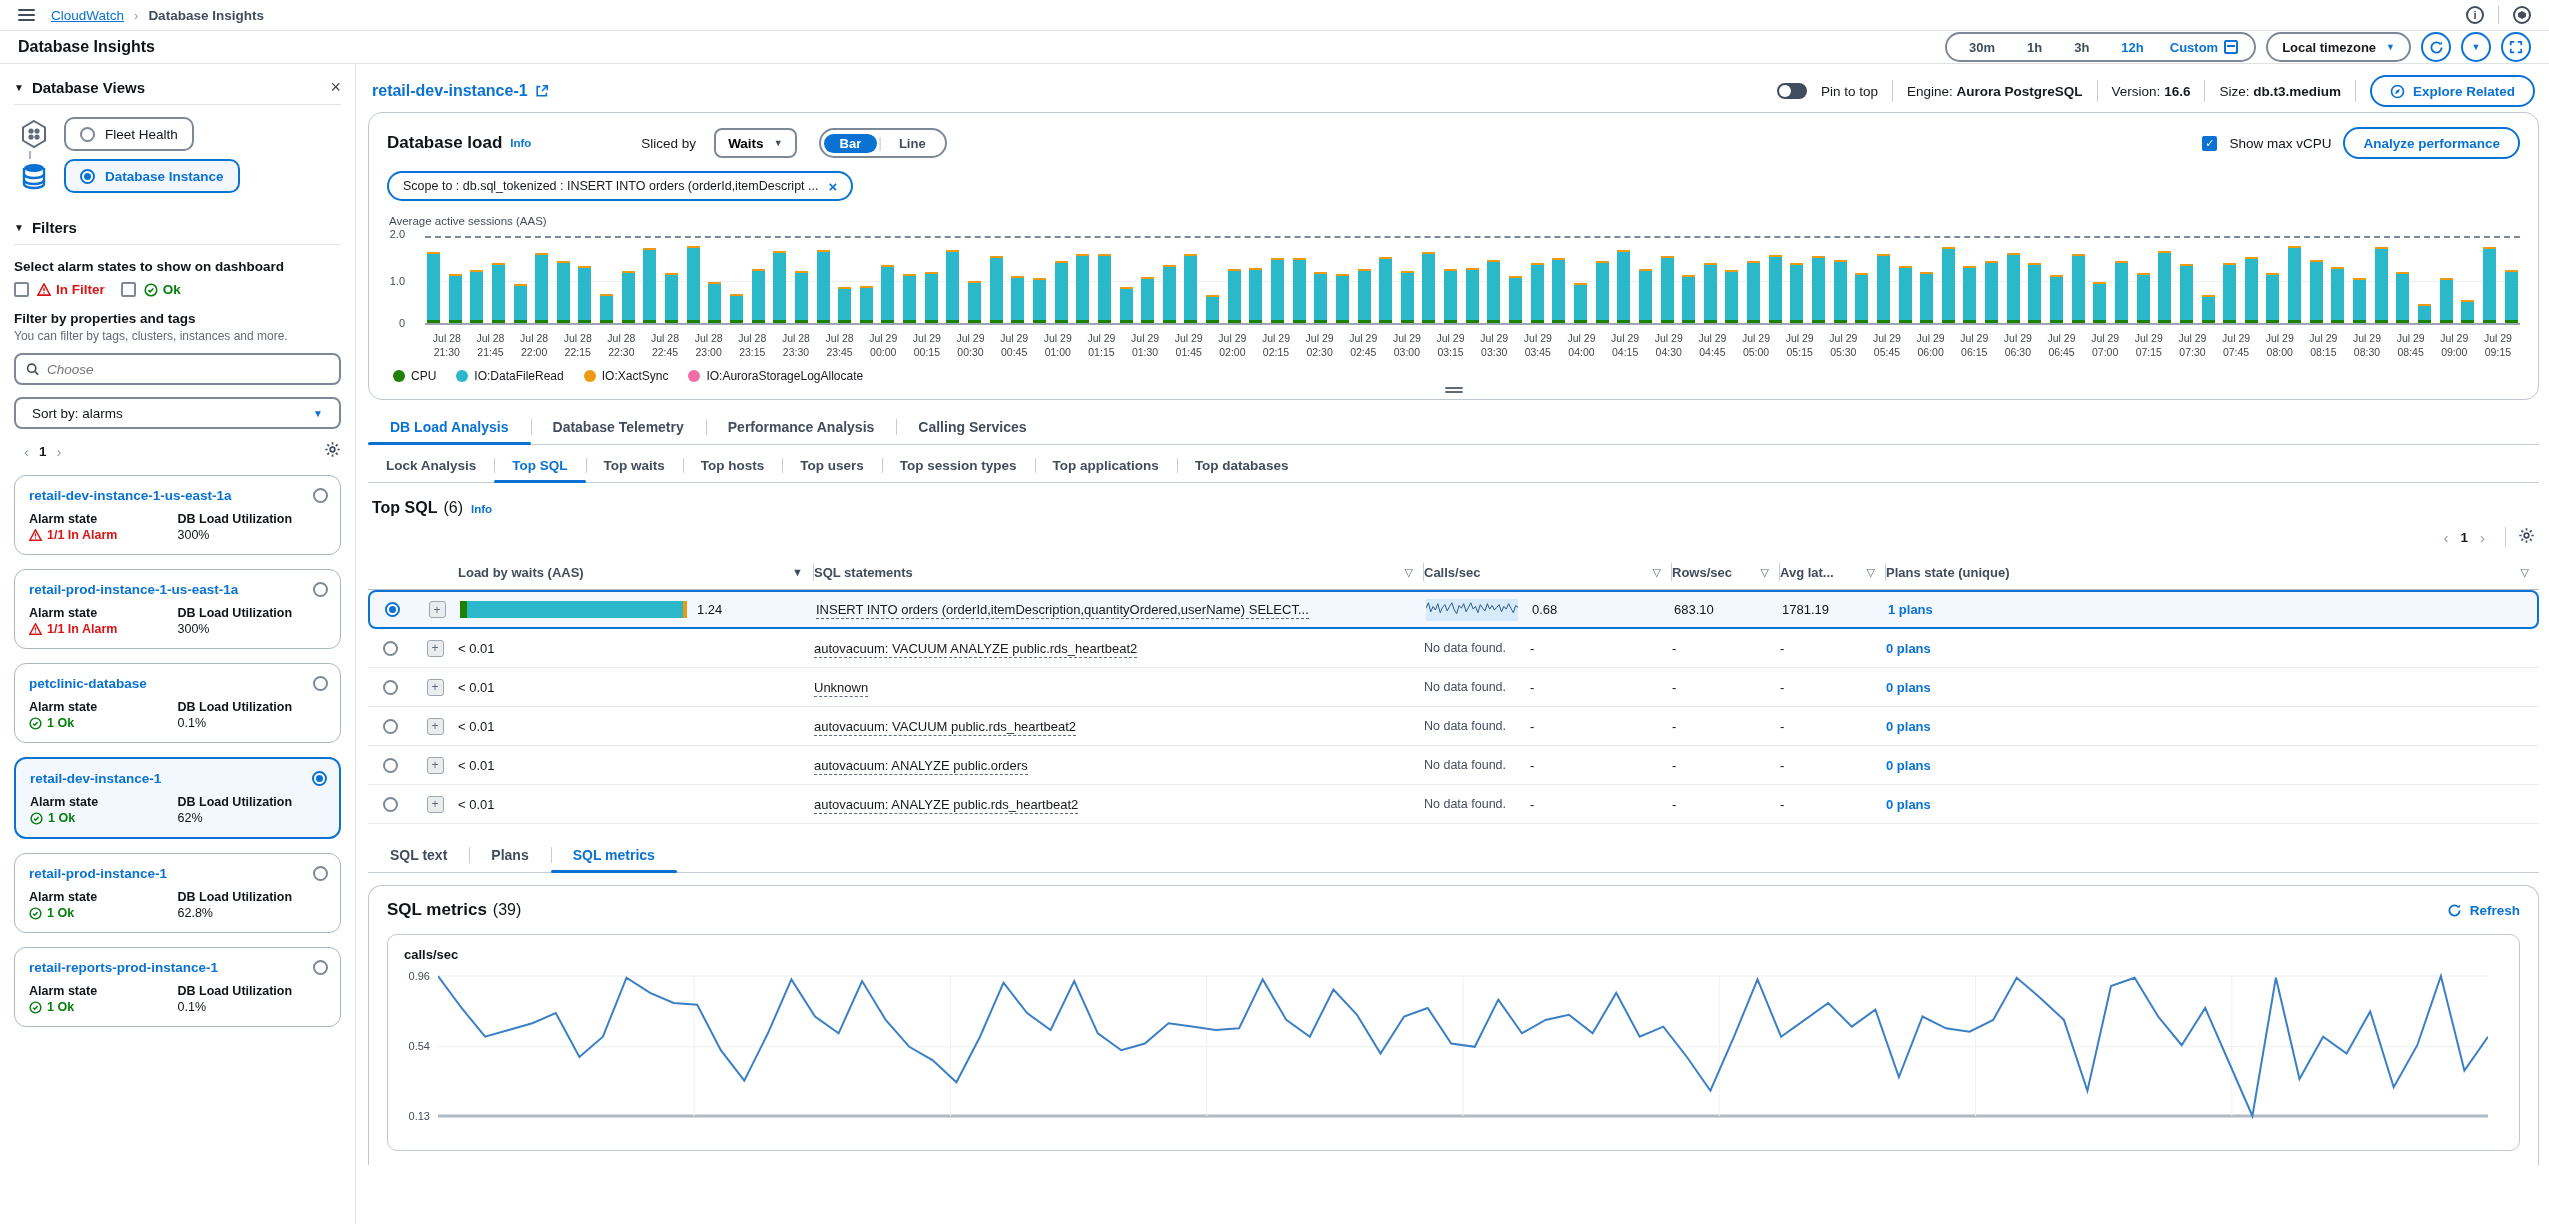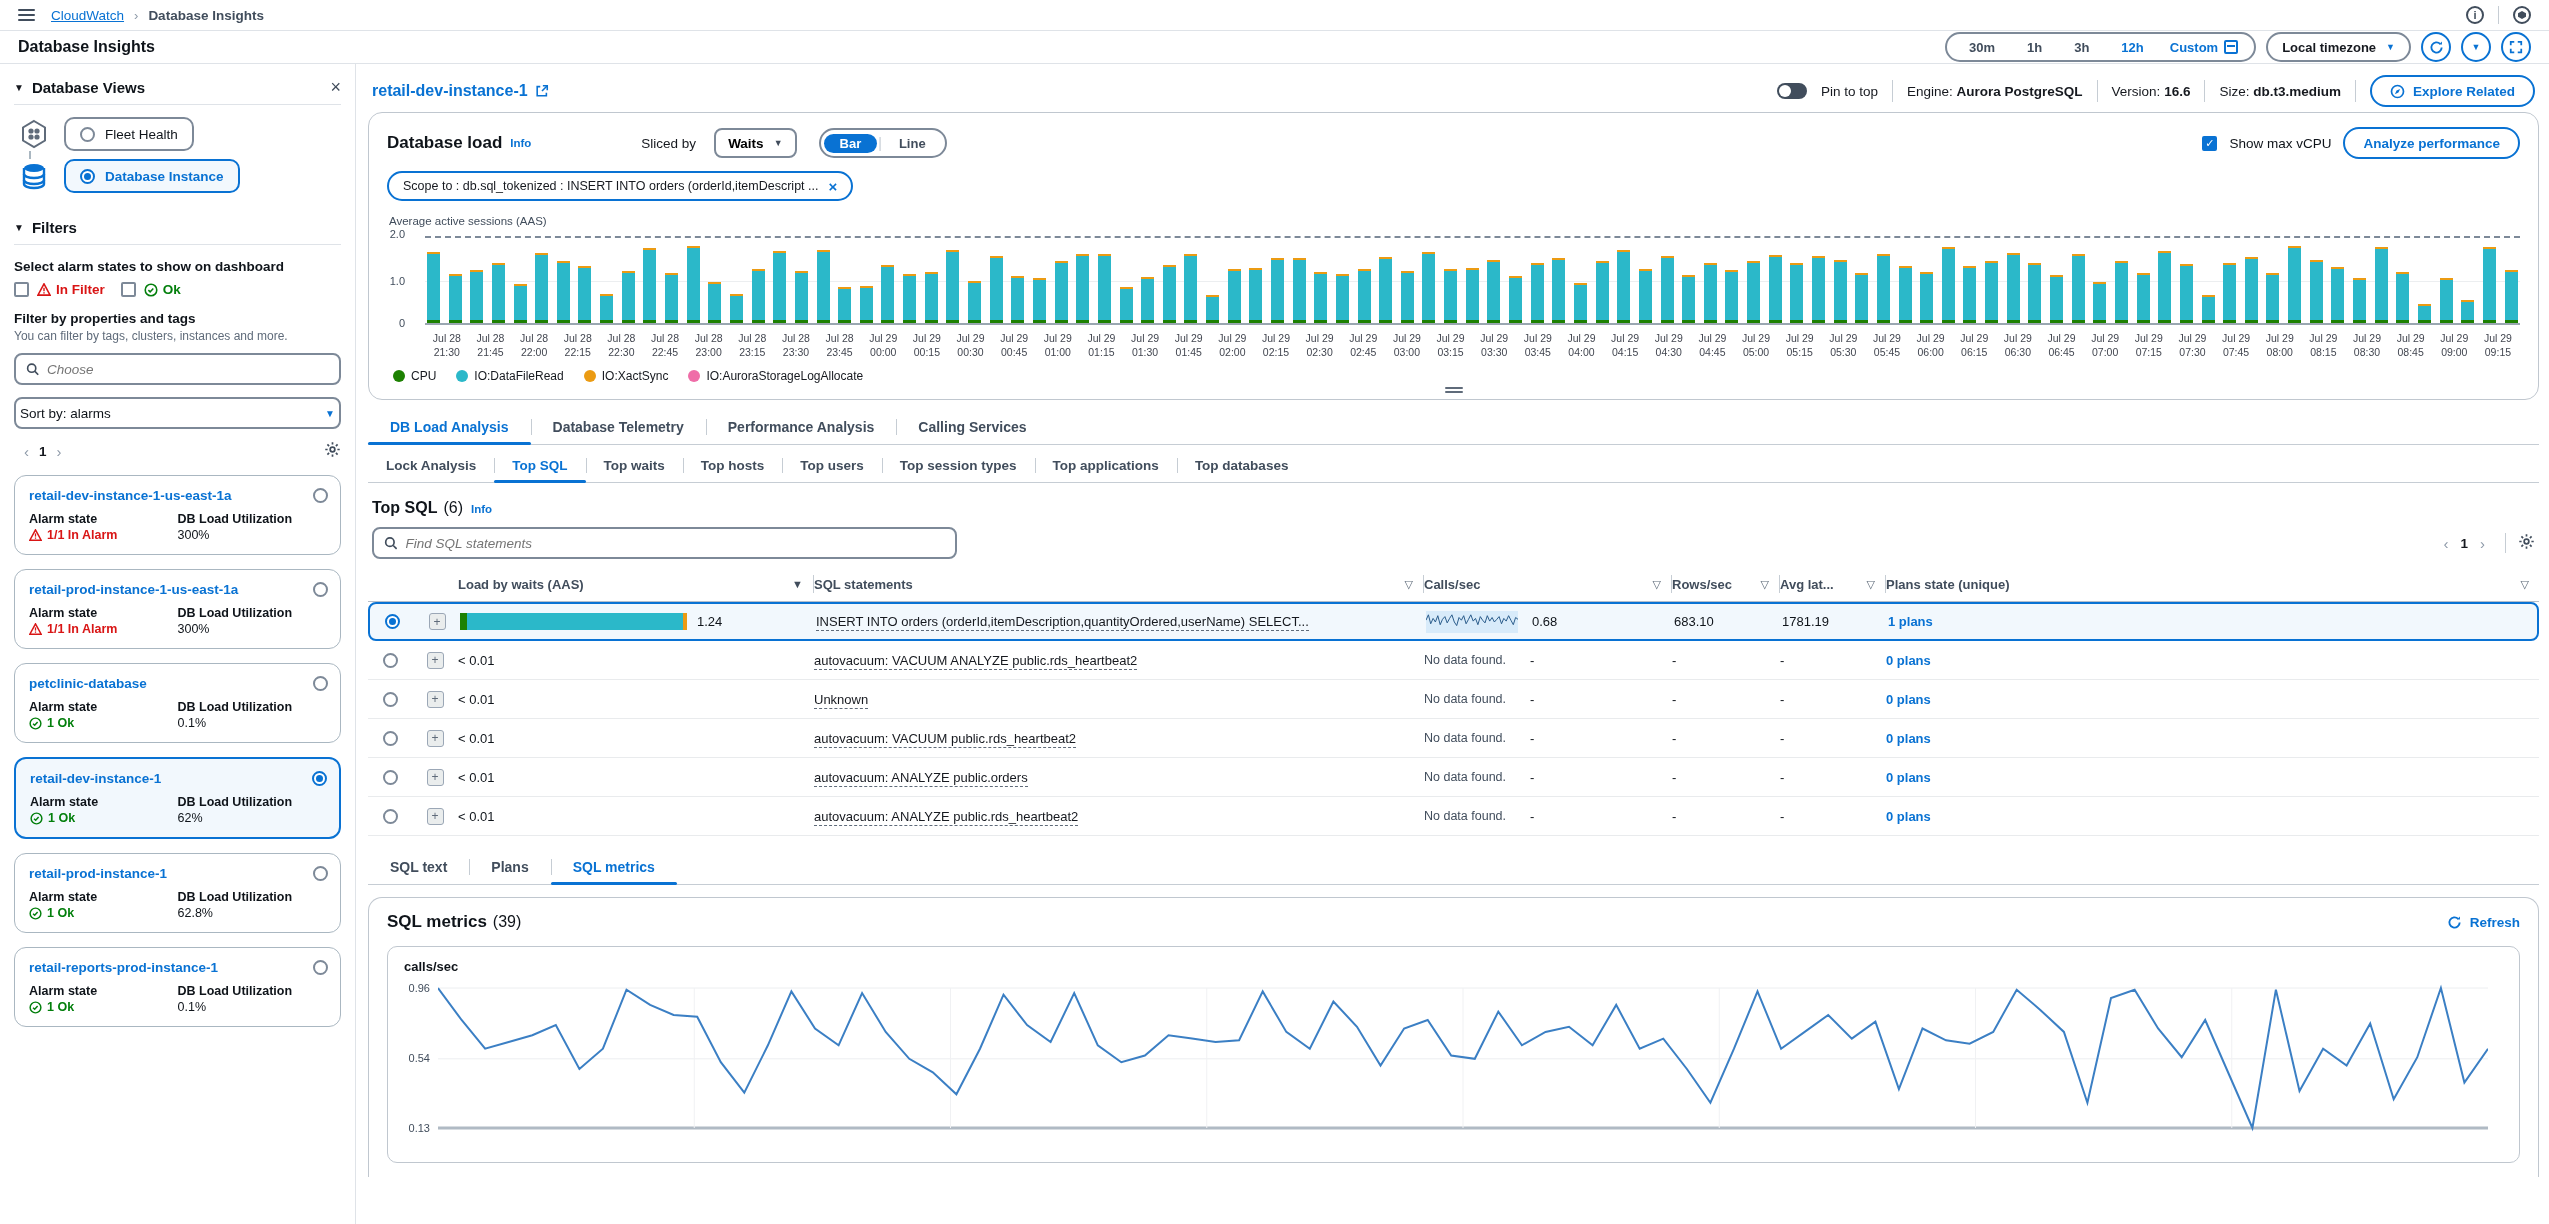--- a/index.html
+++ b/index.html
@@ -65,21 +65,21 @@
   .checkbox.checked { background:#0972d3; border-color:#0972d3; color:#fff; font-size:11px; font-weight:bold;
     display:flex; align-items:center; justify-content:center; }
   .alarm-red { color:#d91515; font-weight:bold; display:flex; align-items:center; gap:5px; }
   .ok-green { color:#037f0c; font-weight:bold; display:flex; align-items:center; gap:5px; }
   .muted { color:#5f6b7a; font-size:12px; margin-top:3px; }
   .search-box { display:flex; align-items:center; gap:8px; border:2px solid #7d8998; border-radius:8px; height:32px;
     padding:0 10px; margin-top:10px; background:#fff; }
   .search-box input { border:none; outline:none; font-style:italic; color:#5f6b7a; font-size:13.5px; width:100%;
     font-family:inherit; background:transparent;}
   .select-box { display:flex; align-items:center; border:2px solid #7d8998; border-radius:8px; height:32px;
-    padding:0 4px; margin-top:12px; font-size:13.5px; background:#fff; cursor:pointer;gap:33px; }
+    padding:0 16px; margin-top:12px; font-size:13.5px; background:#fff; cursor:pointer;gap:33px; }
   .select-box .caret { margin-left:auto; color:#0972d3; font-size:10px; }
   .pager-row { display:flex; align-items:center; margin-top:12px; color:#5f6b7a; }
   .pager-row .pg { font-size:15px; padding:0 10px; cursor:pointer; color:#8d99a8;}
   .pager-row .num { font-weight:bold; color:#16191f; font-size:13.5px; }
   .gear { margin-left:auto; cursor:pointer; }
   .inst-card { border:1px solid #aab7c1; border-radius:12px; padding:12px 14px; margin-top:14px; position:relative; background:#fff; cursor:pointer;}
   .inst-card.selected { border:2px solid #0972d3; background:#f2f8fd; }
   .inst-name { color:#0972d3; font-size:13.5px; font-weight:bold; }
   .inst-radio { position:absolute; top:12px; right:12px; }
   .inst-grid { display:grid; grid-template-columns:1fr 1fr; margin-top:9px; font-size:12.5px; row-gap:2px;}
@@ -1069,27 +1069,20 @@
         <div class="tab">Top databases</div>
       </div>
 
     <div class="topsql-head">
       <span class="topsql-title">Top SQL</span>
       <span class="topsql-count" style="margin-left:6px;">(6)</span>
       <span class="info-link">Info</span>
     </div>
 
     <div class="topsql-toolbar">
-      <div class="search-box find-box" style="margin-top:0;">
-        <svg width="14" height="14" viewBox="0 0 16 16">
-            <circle cx="7" cy="7" r="5" fill="none" stroke="#414d5c" stroke-width="2"></circle>
-            <path d="M11 11l4 4" stroke="#414d5c" stroke-width="2"></path>
-          </svg>
-        <input placeholder="Find SQL statements" style="">
-      </div>
       <div class="table-pager">
         <span class="pg">‹</span>
         <span class="num">1</span>
         <span class="pg">›</span>
         <span class="sep"></span>
         <span class="gear">
           <svg width="17" height="17" viewBox="0 0 16 16">
               <circle cx="8" cy="8" r="2.2" fill="none" stroke="#414d5c" stroke-width="1.6"></circle>
               <path d="M8 1.2v2.2M8 12.6v2.2M1.2 8h2.2M12.6 8h2.2M3.2 3.2l1.6 1.6M11.2 11.2l1.6 1.6M12.8 3.2l-1.6 1.6M4.8 11.2l-1.6 1.6" stroke="#414d5c" stroke-width="1.6"></path>
             </svg>

